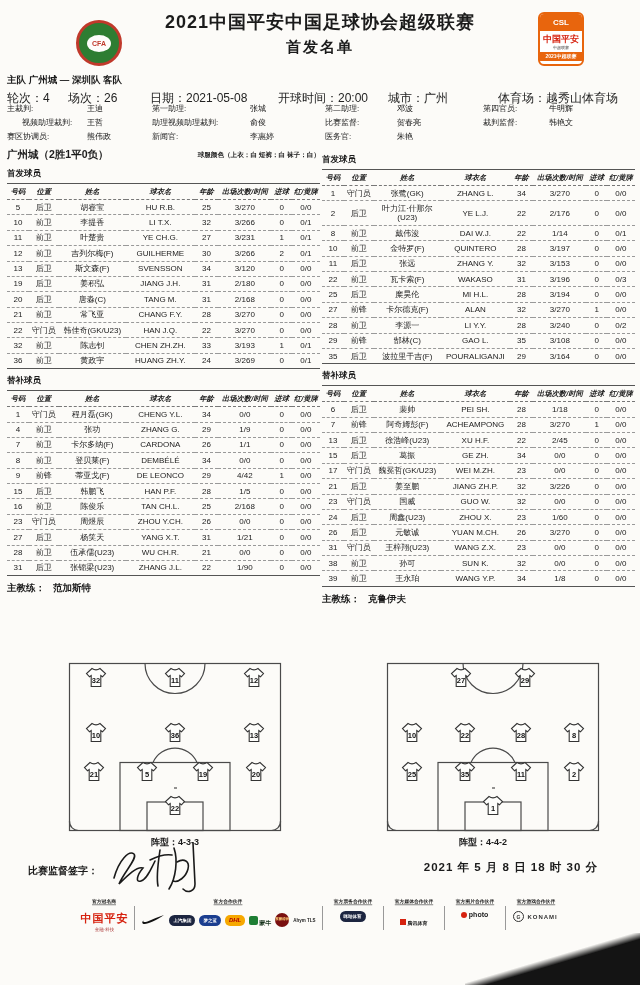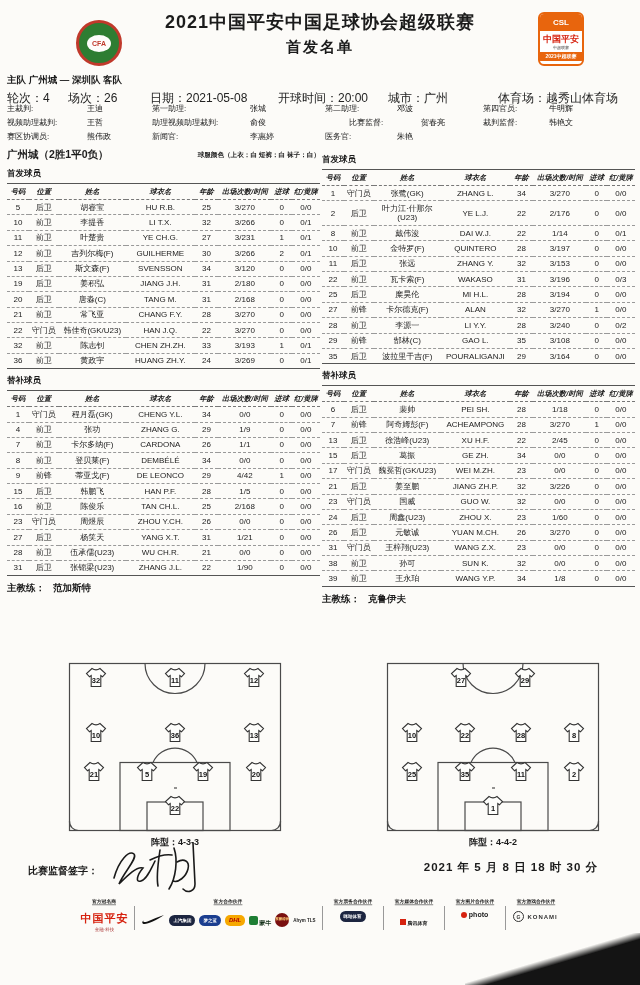--- a/index.html
+++ b/index.html
@@ -101,21 +101,21 @@
   <div class="inforow" style="left:278px">开球时间：20:00</div>
   <div class="inforow" style="left:388px">城市：广州</div>
   <div class="inforow" style="left:498px">体育场：越秀山体育场</div>
 
   <div class="off-col" style="left:7px;top:103px">
       <div class="off-row">
         <span class="off-label" style="width: 80px;">主裁判:</span>
         <span class="off-value">王迪</span>
       </div>
       <div class="off-row">
-        <span class="off-label" style="width: 80px;">视频助理裁判:</span>
+        <span class="off-label" style="width: 80px; text-align: center;">视频助理裁判:</span>
         <span class="off-value">王哲</span>
       </div>
       <div class="off-row">
         <span class="off-label" style="width: 80px;">赛区协调员:</span>
         <span class="off-value">熊伟政</span>
       </div>
     </div>
   <div class="off-col" style="left:152px;top:103px">
       <div class="off-row">
         <span class="off-label" style="width: 98px;">第一助理:</span>
@@ -129,21 +129,21 @@
         <span class="off-label" style="width: 98px;">新闻官:</span>
         <span class="off-value">李惠婷</span>
       </div>
     </div>
   <div class="off-col" style="left:325px;top:103px">
       <div class="off-row">
         <span class="off-label" style="width: 72px;">第二助理:</span>
         <span class="off-value">邓波</span>
       </div>
       <div class="off-row">
-        <span class="off-label" style="width: 72px; margin-left: 24px;">比赛监督:</span>
+        <span class="off-label" style="width: 72px;">比赛监督:</span>
         <span class="off-value">贺春亮</span>
       </div>
       <div class="off-row">
         <span class="off-label" style="width: 72px;">医务官:</span>
         <span class="off-value">朱艳</span>
       </div>
     </div>
   <div class="off-col" style="left:483px;top:103px">
       <div class="off-row">
         <span class="off-label" style="width: 66px;">第四官员:</span>
@@ -834,21 +834,21 @@
       <div class="jersey" style="left: 88%; top: 58%;"><svg width="24" height="21" viewBox="0 0 24 21">
           <path d="M8 1.5 L2.5 6.5 L5.5 9.8 L7.2 8.6 L7.2 19.5 L16.8 19.5 L16.8 8.6 L18.5 9.8 L21.5 6.5 L16 1.5 Q12 4.2 8 1.5 Z" fill="#fdfdfb" stroke="#333" stroke-width="1.1"></path>
           <text x="12" y="15.5" font-size="7.5" font-weight="bold" text-anchor="middle" fill="#111" font-family="Liberation Sans, sans-serif">2</text>
         </svg></div>
       <div class="jersey" style="left: 50%; top: 78%;"><svg width="24" height="21" viewBox="0 0 24 21">
           <path d="M8 1.5 L2.5 6.5 L5.5 9.8 L7.2 8.6 L7.2 19.5 L16.8 19.5 L16.8 8.6 L18.5 9.8 L21.5 6.5 L16 1.5 Q12 4.2 8 1.5 Z" fill="#fdfdfb" stroke="#333" stroke-width="1.1"></path>
           <text x="12" y="15.5" font-size="7.5" font-weight="bold" text-anchor="middle" fill="#111" font-family="Liberation Sans, sans-serif">1</text>
         </svg></div>
     </div>
   <div class="formation-label" style="left:68px">阵型：4-3-3</div>
-  <div class="formation-label" style="left:386px">阵型：4-4-2</div>
+  <div class="formation-label" style="left:376px">阵型：4-4-2</div>
 
   <div class="sig-label">比赛监督签字：</div>
   <div class="sig">
     <svg width="100" height="58" viewBox="0 0 100 58">
       <g fill="none" stroke="#1a1a1a" stroke-width="1.6" stroke-linecap="round">
         <path d="M8 40 C13 22 23 12 28 16 C32 20 18 34 13 46 C22 37 31 28 37 30 C31 37 29 45 35 43 C41 41 45 31 49 23"></path>
         <path d="M44 22 C52 18 60 16 66 17"></path>
         <path d="M54 12 C52 26 50 38 52 48"></path>
         <path d="M68 10 C72 22 70 40 63 51"></path>
         <path d="M71 24 C78 20 84 23 82 31 C80 39 72 45 67 43"></path>

